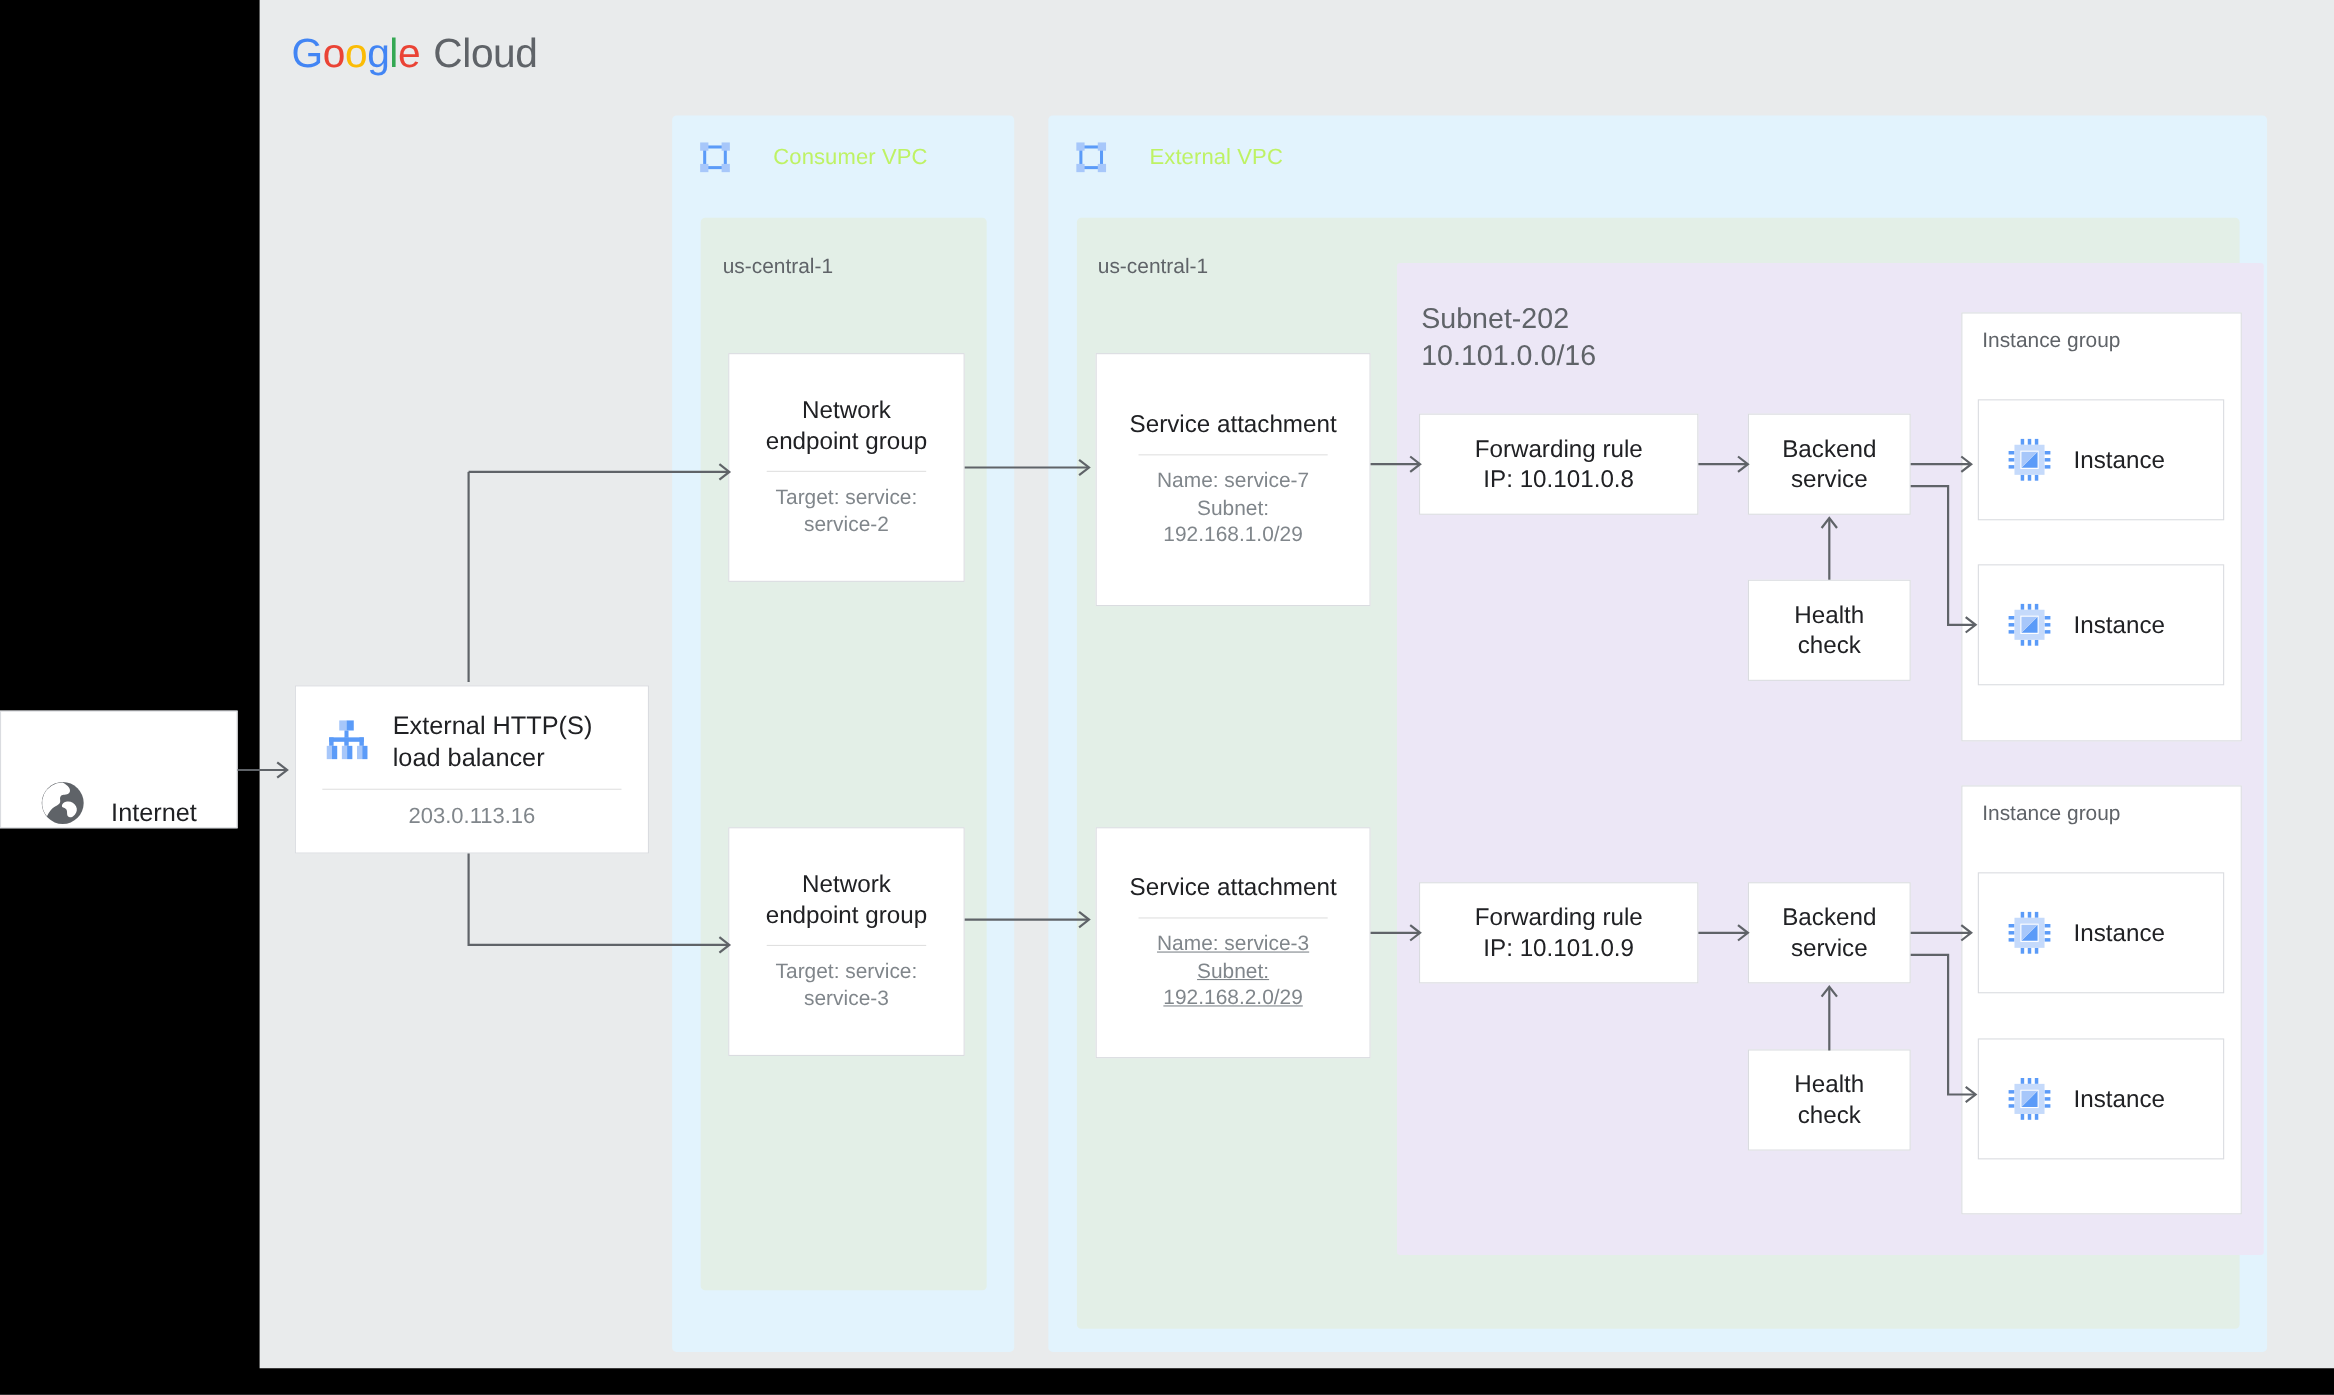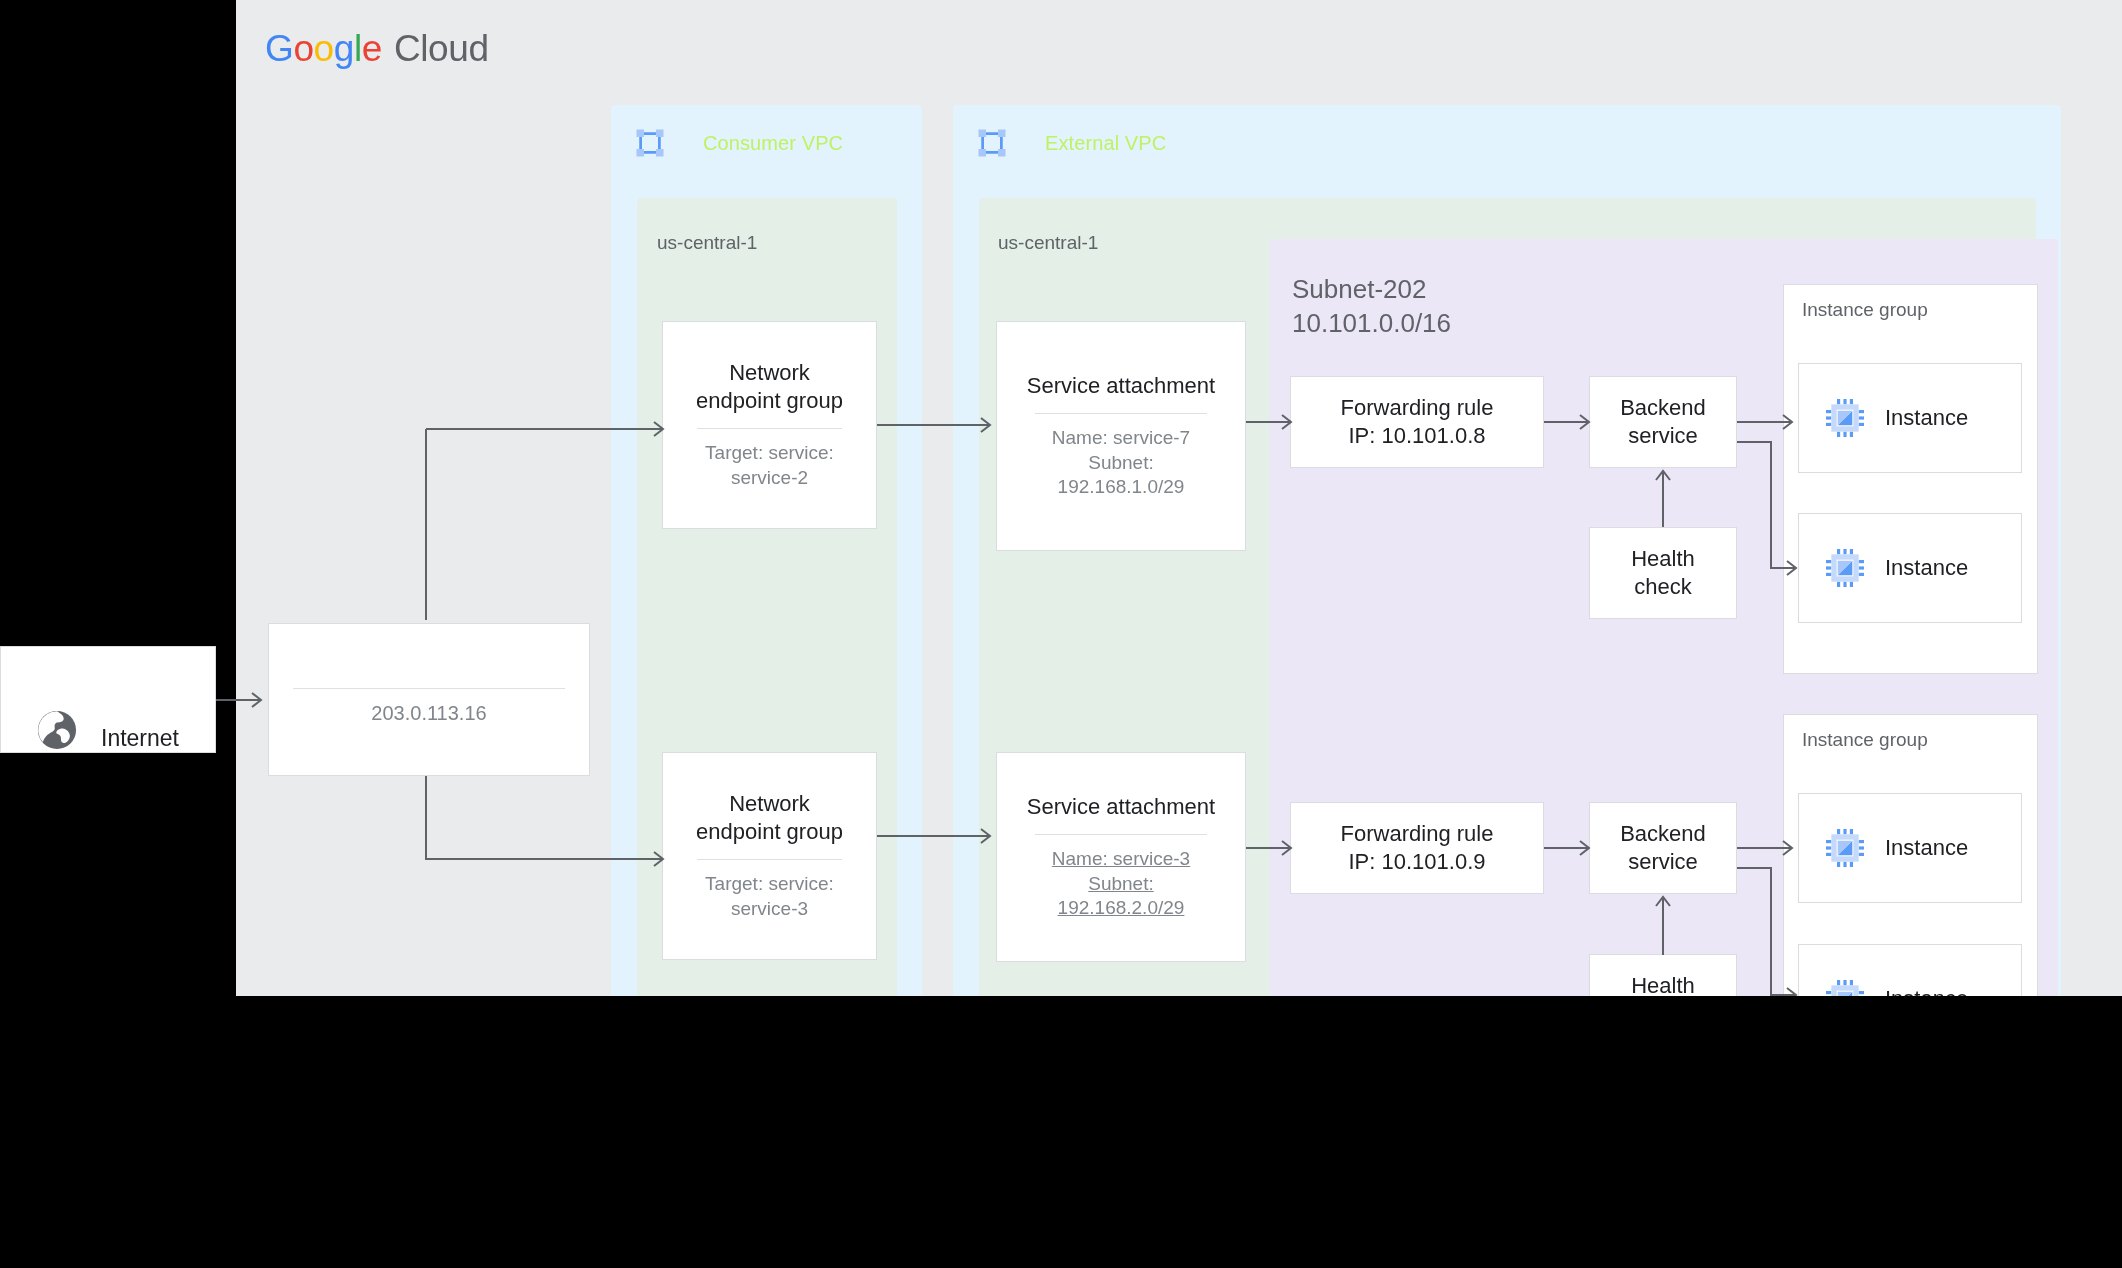--- a/index.html
+++ b/index.html
@@ -1,17 +1,17 @@
 <!DOCTYPE html>
 <html><head>
 <meta charset="utf-8">
 <style>
   html,body{margin:0;padding:0;background:#000;}
   body{font-family:"Liberation Sans","DejaVu Sans",sans-serif;}
-  #stage{position:relative;width:2122px;height:996px;background:#000000;overflow:hidden;}
+  #stage{position:relative;width:2122px;height:1244px;background:#000000;overflow:hidden;}
 
   
   .gcp-panel{position:absolute;left:236px;top:0;width:1886px;height:1268px;background:#e9ebec;}
 
   .vpc{position:absolute;background:#e2f3fd;border-radius:4px;}
   .region{position:absolute;background:#e3efe7;border-radius:4px;}
   .subnet{position:absolute;background:#ece7f6;border-radius:3px;}
 
   .vpc-head{position:absolute;display:flex;align-items:center;gap:13px;}
   .vpc-head .lbl{font-size:20px;color:#bef264;letter-spacing:.1px;margin-left:25px;}
@@ -268,20 +268,39 @@
   <div class="internet" style="left:0px;top:646px;width:216px;height:107px;">
     <svg width="44" height="44" viewBox="0 0 24 24">
       <circle cx="12" cy="12" r="10.4" fill="#5f6368"></circle>
       <path d="M12 1.8 A10.2 10.2 0 0 0 4.2 18.6 C6.6 13.4 9 13.8 10.4 12.2 C11.4 11 10 9.6 11.2 8.4 C12 7.6 14 8.2 15.2 7 C16.2 6 15.4 4.2 14 3.2 A10 10 0 0 0 12 1.8 Z" fill="#ffffff"></path>
       <path d="M13.6 11.4 C15.6 10.8 17.6 11.8 18.6 13.6 C19.4 15 19 16.6 18 17.8 C17 19 15.4 19.6 14.6 18.6 C13.8 17.6 14.6 16 13.6 15 C12.8 14.2 11.6 14.4 11.6 13.4 C11.6 12.4 12.6 11.7 13.6 11.4 Z" fill="#ffffff"></path>
     </svg>
     <div class="t">Internet</div>
   </div>
 
   <div class="lb" style="left:268px;top:623px;width:322px;height:153px;">
+    <div class="lb-row">
+      <svg width="44" height="44" viewBox="0 0 24 24">
+        <rect x="8.4" y="1.6" width="3.6" height="5" fill="#a7c7fa"></rect>
+        <rect x="12" y="1.6" width="3.6" height="5" fill="#5b9bf8"></rect>
+        <rect x="11" y="6.6" width="2" height="3.4" fill="#5b9bf8"></rect>
+        <rect x="3.4" y="10" width="17.2" height="2.2" fill="#5b9bf8"></rect>
+        <rect x="3.4" y="10" width="2.2" height="4.2" fill="#5b9bf8"></rect>
+        <rect x="10.9" y="10" width="2.2" height="4.2" fill="#5b9bf8"></rect>
+        <rect x="18.4" y="10" width="2.2" height="4.2" fill="#5b9bf8"></rect>
+        <rect x="2.2" y="14.2" width="2.6" height="6.6" fill="#a7c7fa"></rect>
+        <rect x="4.8" y="14.2" width="2.6" height="6.6" fill="#5b9bf8"></rect>
+        <rect x="9.7" y="14.2" width="2.6" height="6.6" fill="#a7c7fa"></rect>
+        <rect x="12.3" y="14.2" width="2.6" height="6.6" fill="#5b9bf8"></rect>
+        <rect x="17.2" y="14.2" width="2.6" height="6.6" fill="#a7c7fa"></rect>
+        <rect x="19.8" y="14.2" width="2.6" height="6.6" fill="#5b9bf8"></rect>
+      </svg>
+      <div class="t" style="white-space: pre-line;">External HTTP(S)
+load balancer</div>
+    </div>
     <div class="divider"></div>
     <div class="sub" style="white-space: pre-line;">203.0.113.16</div>
   </div>
 
   <svg class="arrow" style="left:216px;top:680px;width:60px;height:40px;">
     <path class="svgline" d="M0 20 H44"></path>
       <path class="svghead" d="M36 13 L45 20 L36 27"></path>
   </svg>
 
   <svg class="arrow" style="left:418px;top:420px;width:270px;height:450px;">

